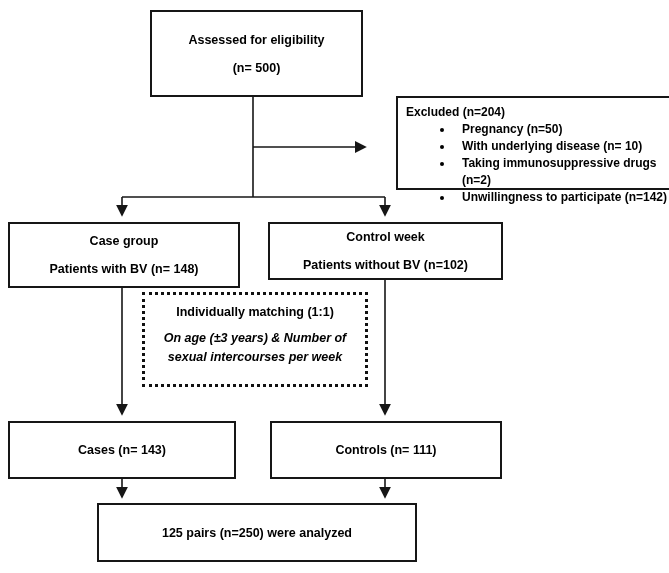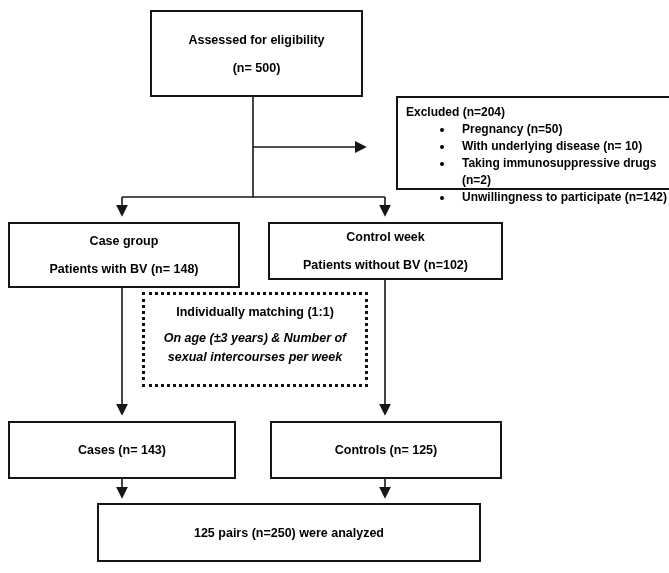--- a/index.html
+++ b/index.html
@@ -49,21 +49,21 @@
   .box-assessed   { left: 150px; top: 10px;  width: 213px; height: 87px; }
   .box-excluded   { left: 372px; top: 96px;  width: 290px; height: 94px; text-align: left; font-size: 12px; padding: 6px 8px; margin-left: 24px; }
   .box-case-group    { left: 8px;   top: 222px; width: 232px; height: 66px; }
   .box-control-group { left: 268px; top: 222px; width: 235px; height: 58px; }
   .box-matching   { left: 142px; top: 292px; width: 226px; height: 95px;
                     border: 3px dotted #111111;
                     display: flex; flex-direction: column; align-items: center;
                     justify-content: flex-start; padding-top: 10px; gap: 10px; }
   .box-cases      { left: 8px;   top: 421px; width: 228px; height: 58px; }
   .box-controls   { left: 270px; top: 421px; width: 232px; height: 58px; }
-  .box-analyzed   { left: 97px;  top: 503px; width: 384px; height: 59px; }
+  .box-analyzed   { left: 97px;  top: 503px; width: 320px; height: 59px; }
   .excluded-title { line-height: 17px; }
   .excluded-list {
     margin: 0;
     padding: 0 0 0 48px;
     list-style: disc;
     line-height: 17px;
   }
   .excluded-list li { padding-left: 8px; }
   .matching-criteria {
     font-style: italic;
@@ -133,20 +133,20 @@
       <span class="line">On age (±3 years) &amp; Number of</span>
       <span class="line">sexual intercourses per week</span>
     </span>
   </div>
 
   <div class="box box-cases center1">
     <span>Cases (n= 143)</span>
   </div>
 
   <div class="box box-controls center1">
-    <span>Controls (n= 125)</span>
+    <span>Controls (n= 111)</span>
   </div>
 
   <div class="box box-analyzed center1">
     <span>125 pairs (n=250) were analyzed</span>
   </div>
 
 </div>
 
 </body></html>

